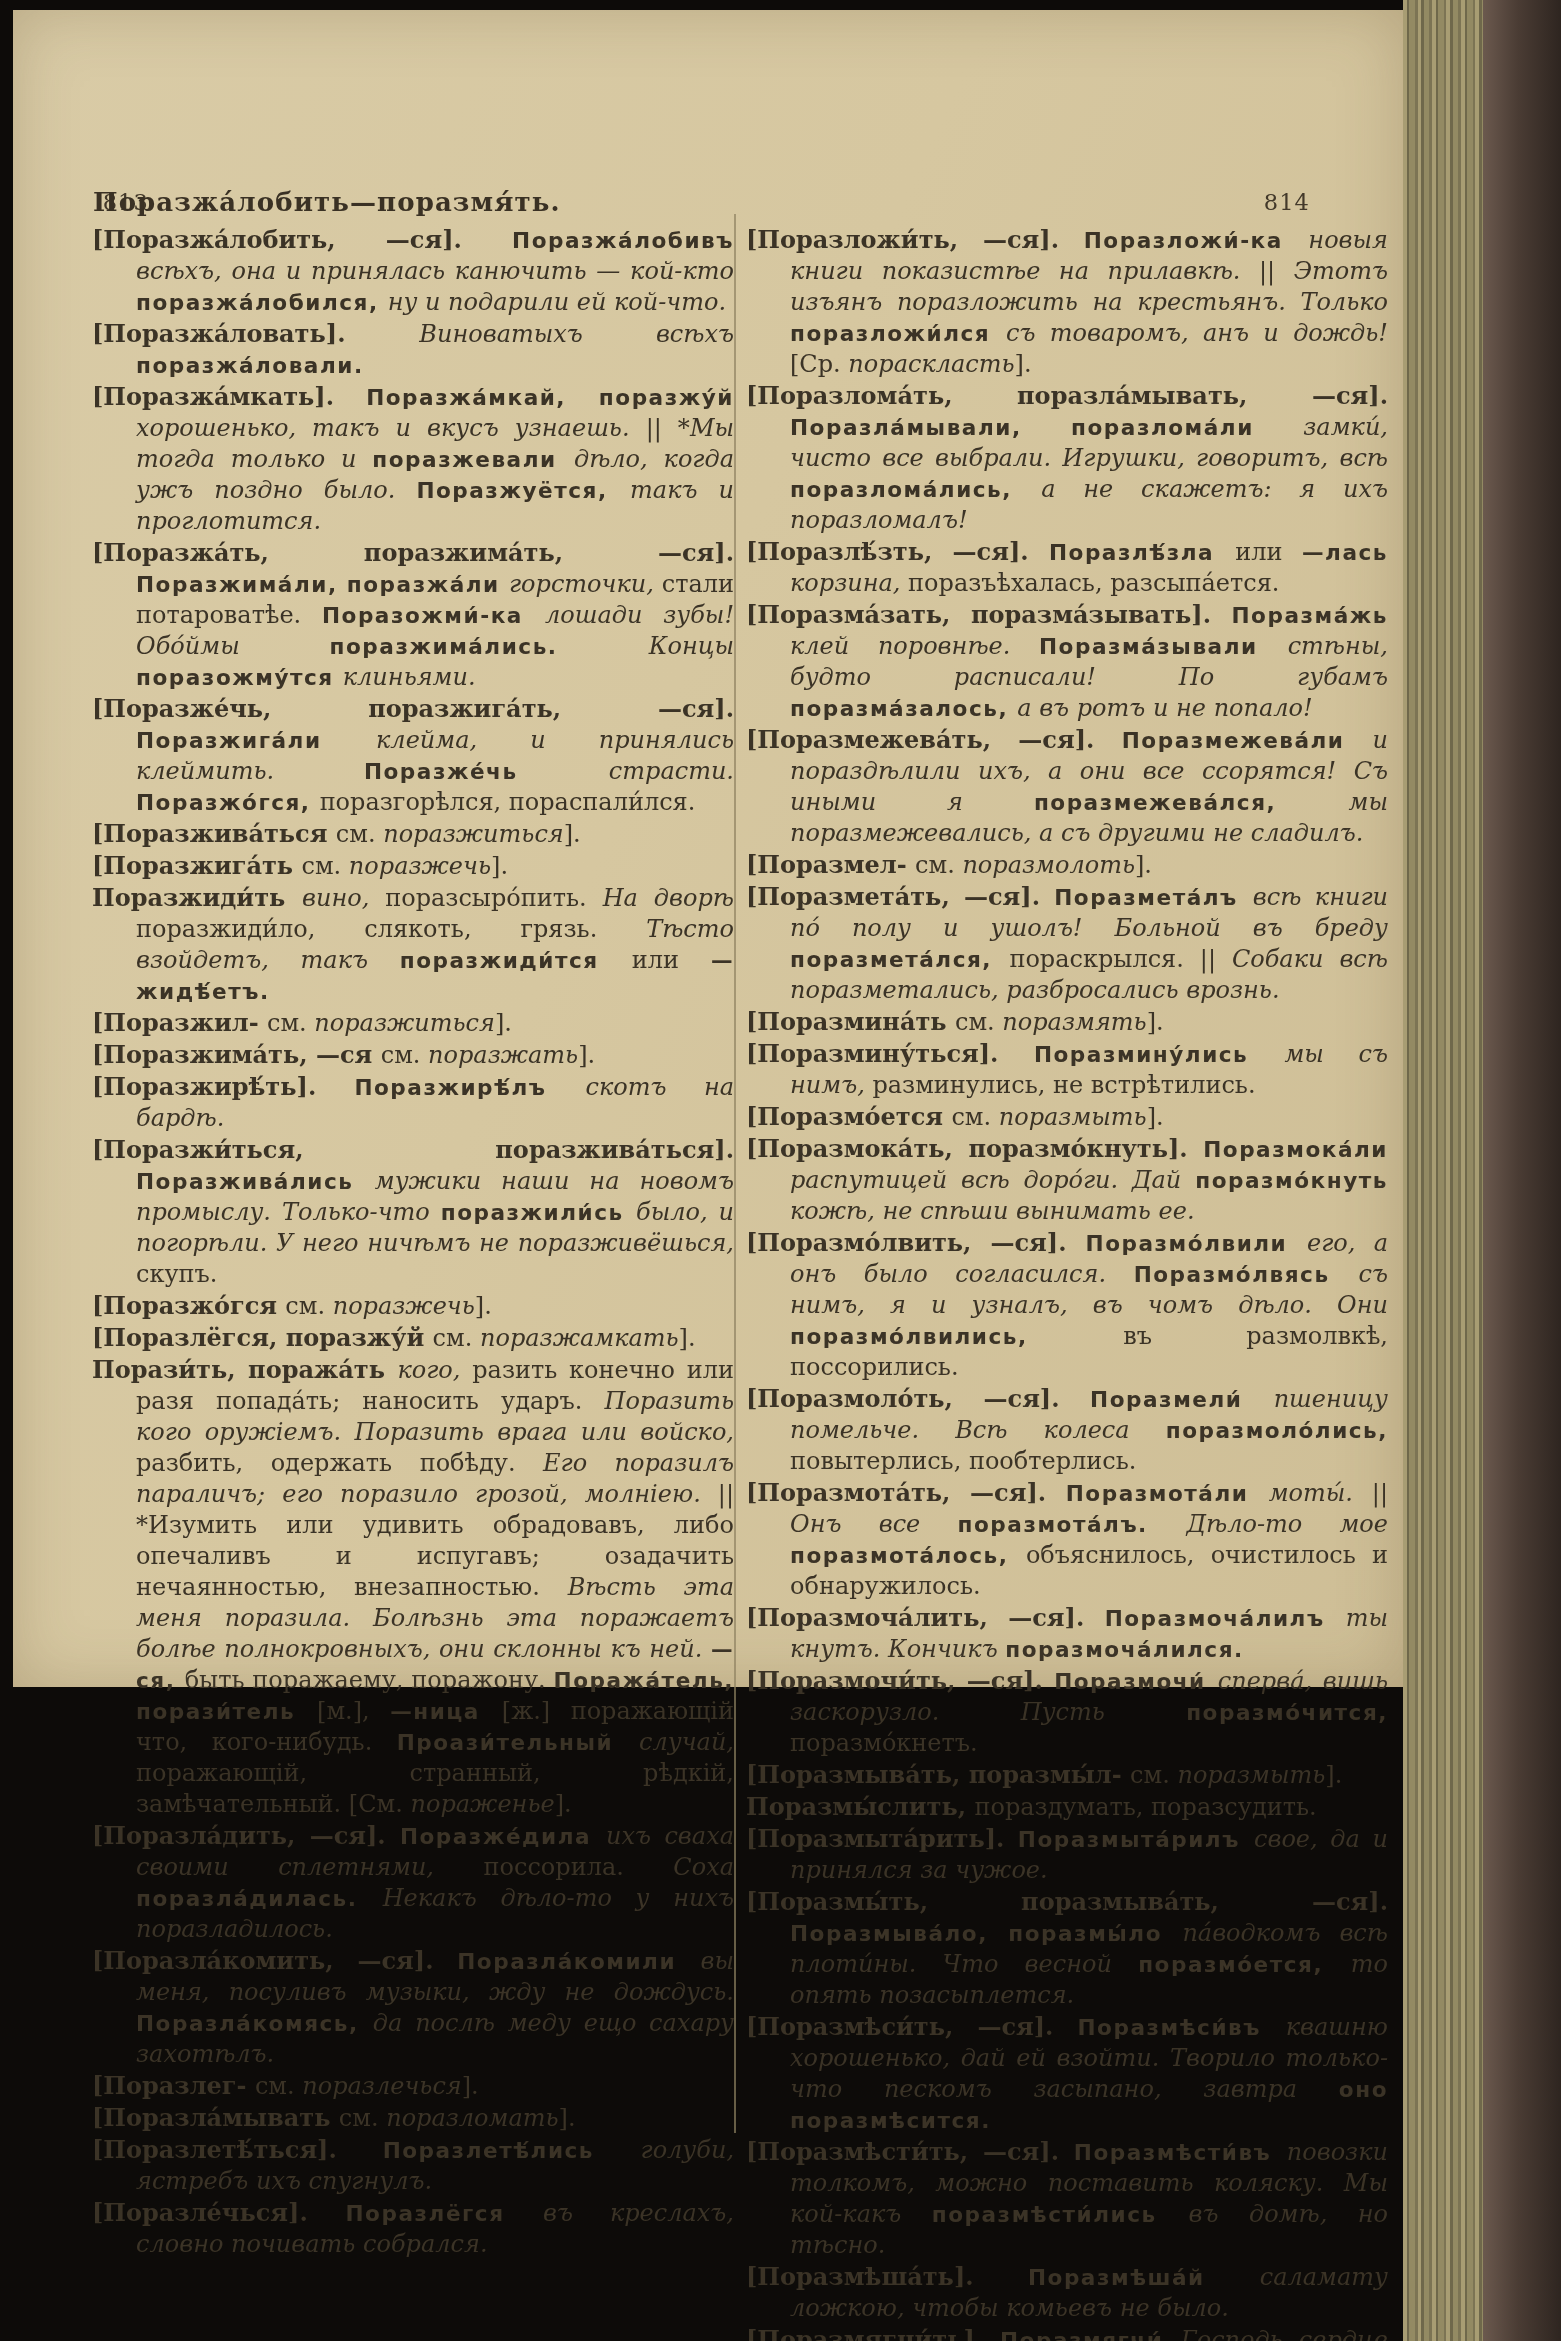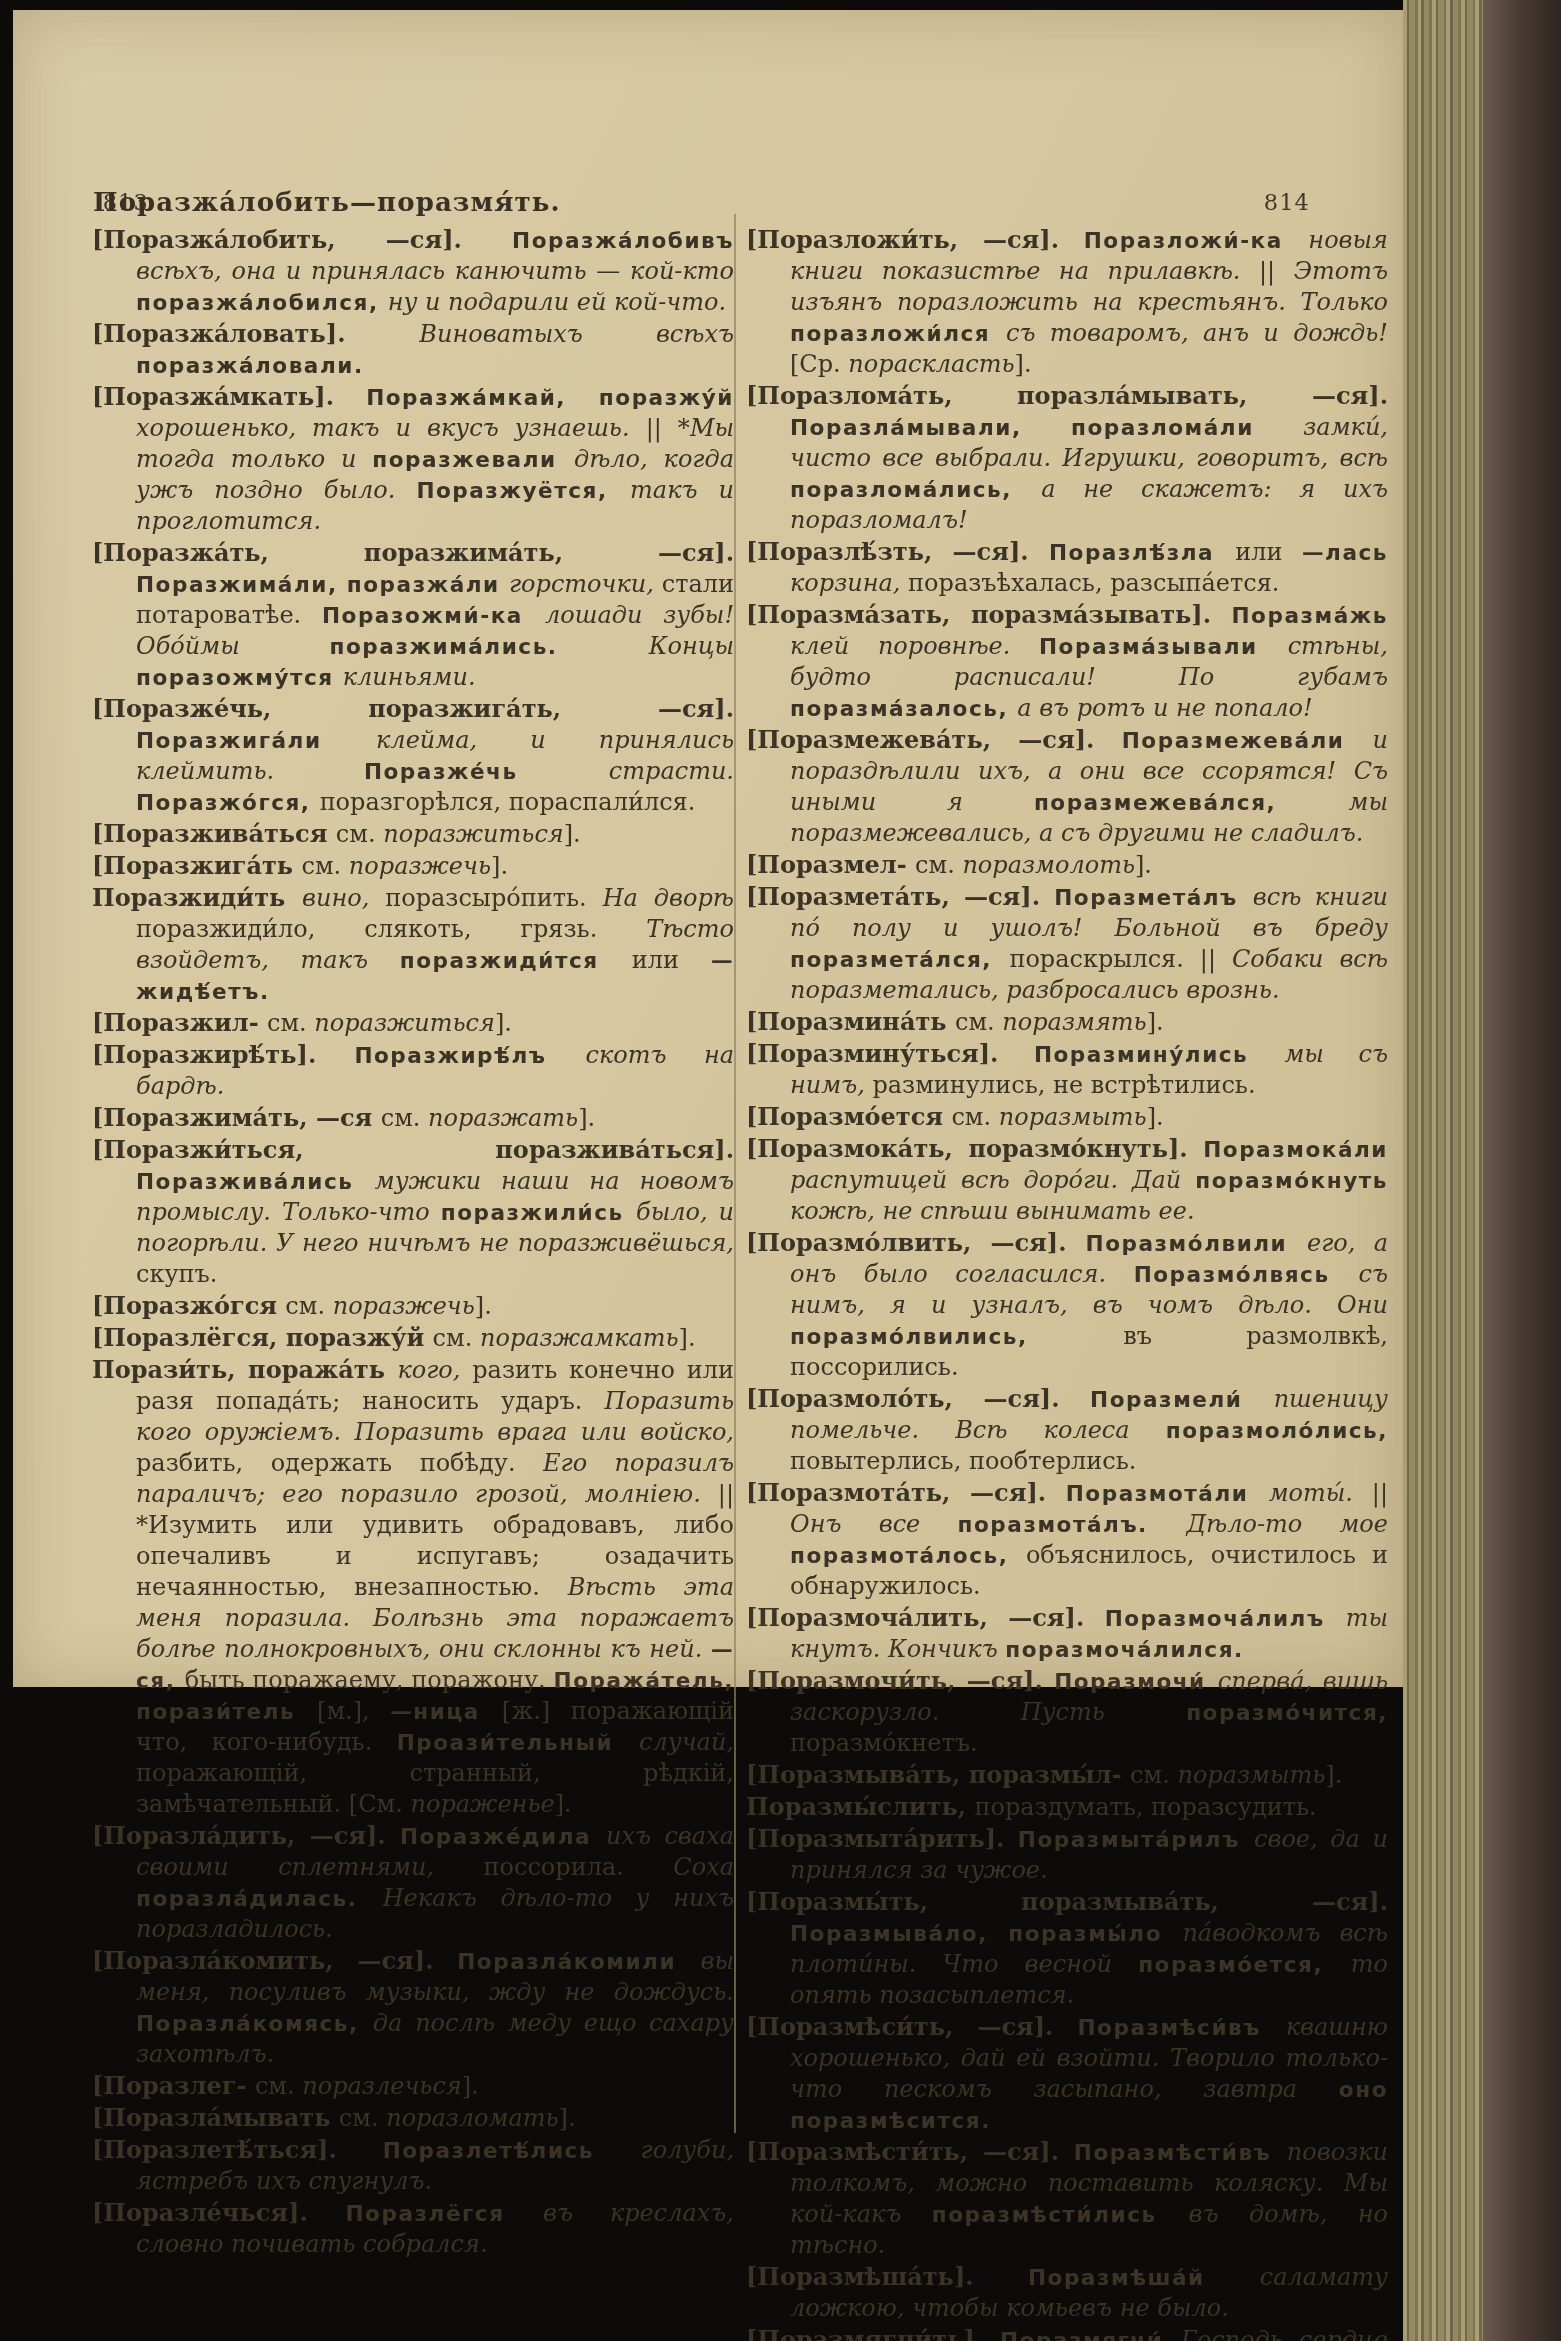--- a/index.html
+++ b/index.html
@@ -72,22 +72,22 @@
   <div class="column left">
       <p class="entry"><span class="seg-b">[Поразжа́лобить, —ся]. </span><span class="seg-sp">Поразжа́лобивъ </span><span class="seg-i">всѣхъ, она и принялась канючить — кой-кто </span><span class="seg-sp">поразжа́лобился, </span><span class="seg-i">ну и подарили ей кой-что.</span></p>
       <p class="entry"><span class="seg-b">[Поразжа́ловать]. </span><span class="seg-i">Виноватыхъ всѣхъ </span><span class="seg-sp">поразжа́ловали.</span></p>
       <p class="entry"><span class="seg-b">[Поразжа́мкать]. </span><span class="seg-sp">Поразжа́мкай, поразжу́й </span><span class="seg-i">хорошенько, такъ и вкусъ узнаешь. </span><span class="seg-r">|| *</span><span class="seg-i">Мы тогда только и </span><span class="seg-sp">поразжевали </span><span class="seg-i">дѣло, когда ужъ поздно было. </span><span class="seg-sp">Поразжуётся, </span><span class="seg-i">такъ и проглотится.</span></p>
       <p class="entry"><span class="seg-b">[Поразжа́ть, поразжима́ть, —ся]. </span><span class="seg-sp">Поразжима́ли, поразжа́ли </span><span class="seg-i">горсточки, </span><span class="seg-r">стали потароватѣе. </span><span class="seg-sp">Поразожми́-ка </span><span class="seg-i">лошади зубы! Обо́ймы </span><span class="seg-sp">поразжима́лись. </span><span class="seg-i">Концы </span><span class="seg-sp">поразожму́тся </span><span class="seg-i">клиньями.</span></p>
       <p class="entry"><span class="seg-b">[Поразже́чь, поразжига́ть, —ся]. </span><span class="seg-sp">Поразжига́ли </span><span class="seg-i">клейма, и принялись клеймить. </span><span class="seg-sp">Поразже́чь </span><span class="seg-i">страсти. </span><span class="seg-sp">Поразжо́гся, </span><span class="seg-r">поразгорѣлся, пораспали́лся.</span></p>
       <p class="entry"><span class="seg-b">[Поразжива́ться </span><span class="seg-r">см. </span><span class="seg-i">поразжиться</span><span class="seg-r">].</span></p>
       <p class="entry"><span class="seg-b">[Поразжига́ть </span><span class="seg-r">см. </span><span class="seg-i">поразжечь</span><span class="seg-r">].</span></p>
       <p class="entry"><span class="seg-b">Поразжиди́ть </span><span class="seg-i">вино, </span><span class="seg-r">поразсыро́пить. </span><span class="seg-i">На дворѣ </span><span class="seg-r">поразжиди́ло, слякоть, грязь. </span><span class="seg-i">Тѣсто взойдетъ, такъ </span><span class="seg-sp">поразжиди́тся </span><span class="seg-r">или </span><span class="seg-sp">—жидѣ́етъ.</span></p>
       <p class="entry"><span class="seg-b">[Поразжил- </span><span class="seg-r">см. </span><span class="seg-i">поразжиться</span><span class="seg-r">].</span></p>
+      <p class="entry"><span class="seg-b">[Поразжима́ть, —ся </span><span class="seg-r">см. </span><span class="seg-i">поразжать</span><span class="seg-r">].</span></p>
       <p class="entry"><span class="seg-b">[Поразжирѣ́ть]. </span><span class="seg-sp">Поразжирѣ́лъ </span><span class="seg-i">скотъ на бардѣ.</span></p>
-      <p class="entry"><span class="seg-b">[Поразжима́ть, —ся </span><span class="seg-r">см. </span><span class="seg-i">поразжать</span><span class="seg-r">].</span></p>
       <p class="entry"><span class="seg-b">[Поразжи́ться, поразжива́ться]. </span><span class="seg-sp">Поразжива́лись </span><span class="seg-i">мужики наши на новомъ промыслу. Только-что </span><span class="seg-sp">поразжили́сь </span><span class="seg-i">было, и погорѣли. У него ничѣмъ не поразживёшься, </span><span class="seg-r">скупъ.</span></p>
       <p class="entry"><span class="seg-b">[Поразжо́гся </span><span class="seg-r">см. </span><span class="seg-i">поразжечь</span><span class="seg-r">].</span></p>
       <p class="entry"><span class="seg-b">[Поразлёгся, поразжу́й </span><span class="seg-r">см. </span><span class="seg-i">поразжамкать</span><span class="seg-r">].</span></p>
       <p class="entry"><span class="seg-b">Порази́ть, поража́ть </span><span class="seg-i">кого, </span><span class="seg-r">разить конечно или разя попада́ть; наносить ударъ. </span><span class="seg-i">Поразить кого оружіемъ. Поразить врага или войско, </span><span class="seg-r">разбить, одержать побѣду. </span><span class="seg-i">Его поразилъ параличъ; его поразило грозой, молніею. </span><span class="seg-r">|| *Изумить или удивить обрадовавъ, либо опечаливъ и испугавъ; озадачить нечаянностью, внезапностью. </span><span class="seg-i">Вѣсть эта меня поразила. Болѣзнь эта поражаетъ болѣе полнокровныхъ, они склонны къ ней. </span><span class="seg-sp">—ся, </span><span class="seg-r">быть поражаему, поражону. </span><span class="seg-sp">Поража́тель, порази́тель </span><span class="seg-r">[м.], </span><span class="seg-sp">—ница </span><span class="seg-r">[ж.] поражающій что, кого-нибудь. </span><span class="seg-sp">Проази́тельный </span><span class="seg-i">случай, </span><span class="seg-r">поражающій, странный, рѣдкій, замѣчательный. [См. </span><span class="seg-i">пораженье</span><span class="seg-r">].</span></p>
       <p class="entry"><span class="seg-b">[Поразла́дить, —ся]. </span><span class="seg-sp">Поразже́дила </span><span class="seg-i">ихъ сваха своими сплетнями, </span><span class="seg-r">поссорила. </span><span class="seg-i">Соха </span><span class="seg-sp">поразла́дилась. </span><span class="seg-i">Некакъ дѣло-то у нихъ поразладилось.</span></p>
       <p class="entry"><span class="seg-b">[Поразла́комить, —ся]. </span><span class="seg-sp">Поразла́комили </span><span class="seg-i">вы меня, посуливъ музыки, жду не дождусь. </span><span class="seg-sp">Поразла́комясь, </span><span class="seg-i">да послѣ меду ещо сахару захотѣлъ.</span></p>
       <p class="entry"><span class="seg-b">[Поразлег- </span><span class="seg-r">см. </span><span class="seg-i">поразлечься</span><span class="seg-r">].</span></p>
       <p class="entry"><span class="seg-b">[Поразла́мывать </span><span class="seg-r">см. </span><span class="seg-i">поразломать</span><span class="seg-r">].</span></p>
       <p class="entry"><span class="seg-b">[Поразлетѣ́ться]. </span><span class="seg-sp">Поразлетѣ́лись </span><span class="seg-i">голуби, ястребъ ихъ спугнулъ.</span></p>
       <p class="entry"><span class="seg-b">[Поразле́чься]. </span><span class="seg-sp">Поразлёгся </span><span class="seg-i">въ креслахъ, словно почивать собрался. </span></p>

